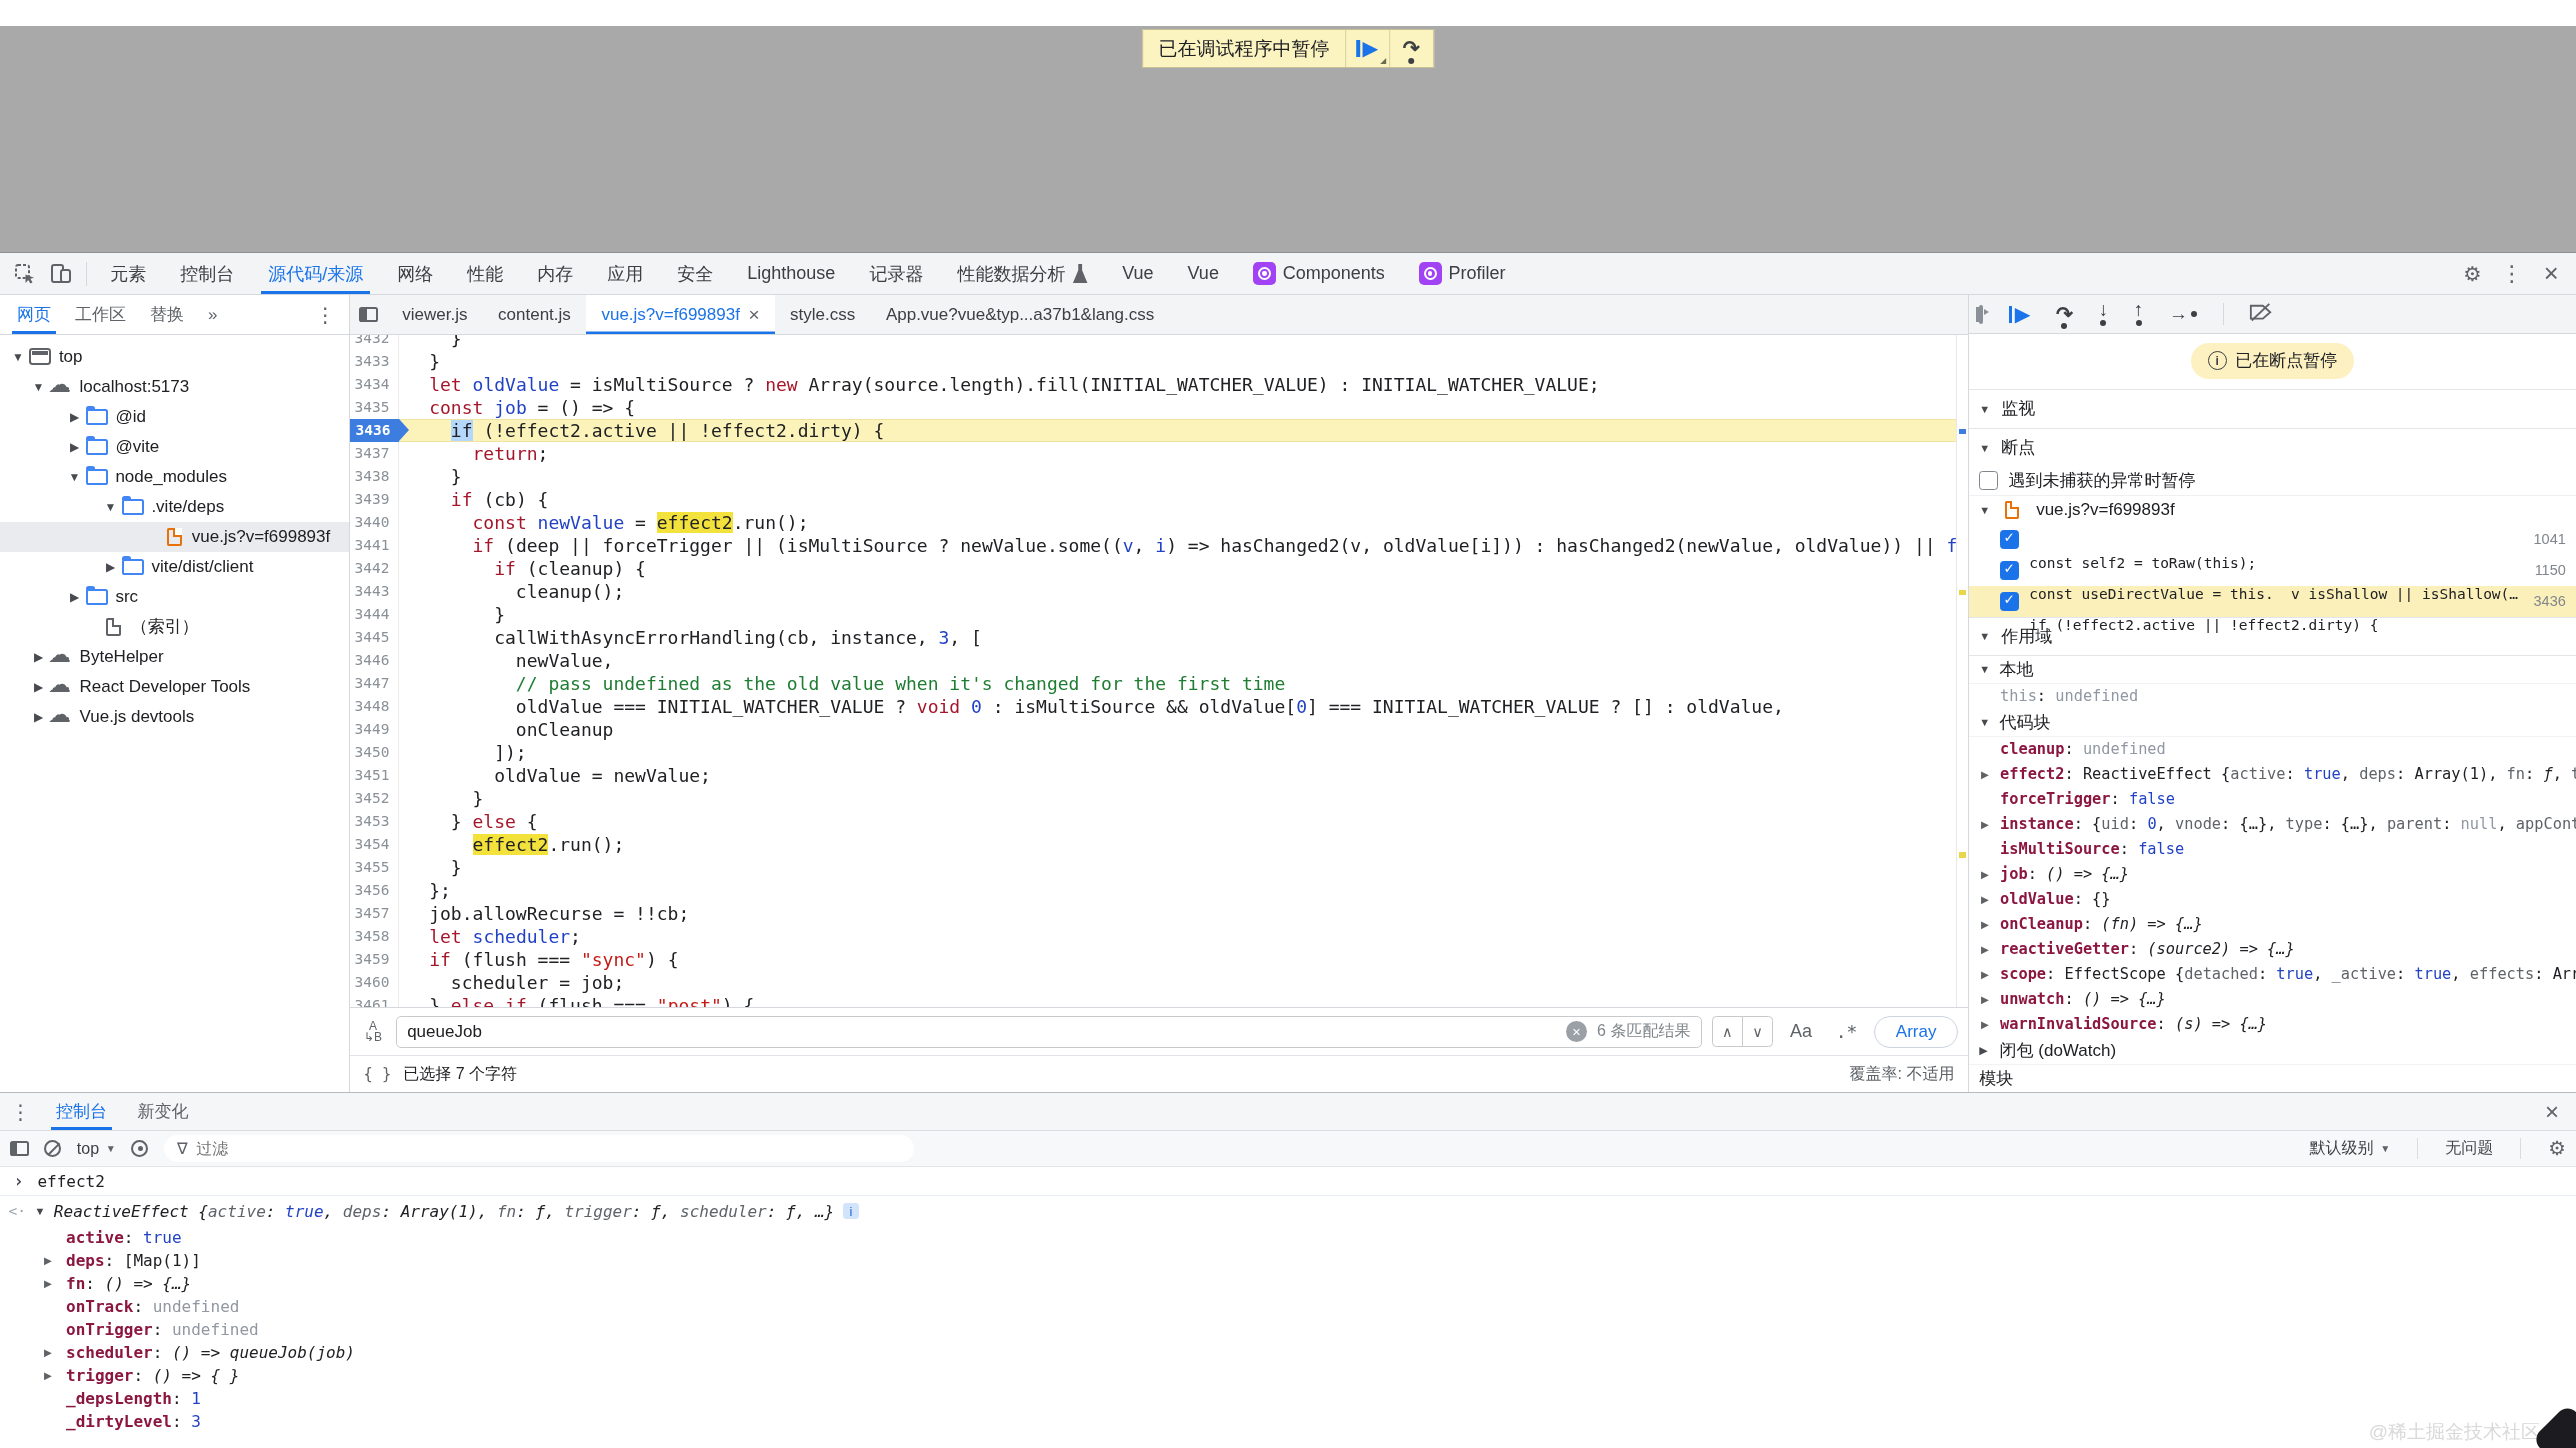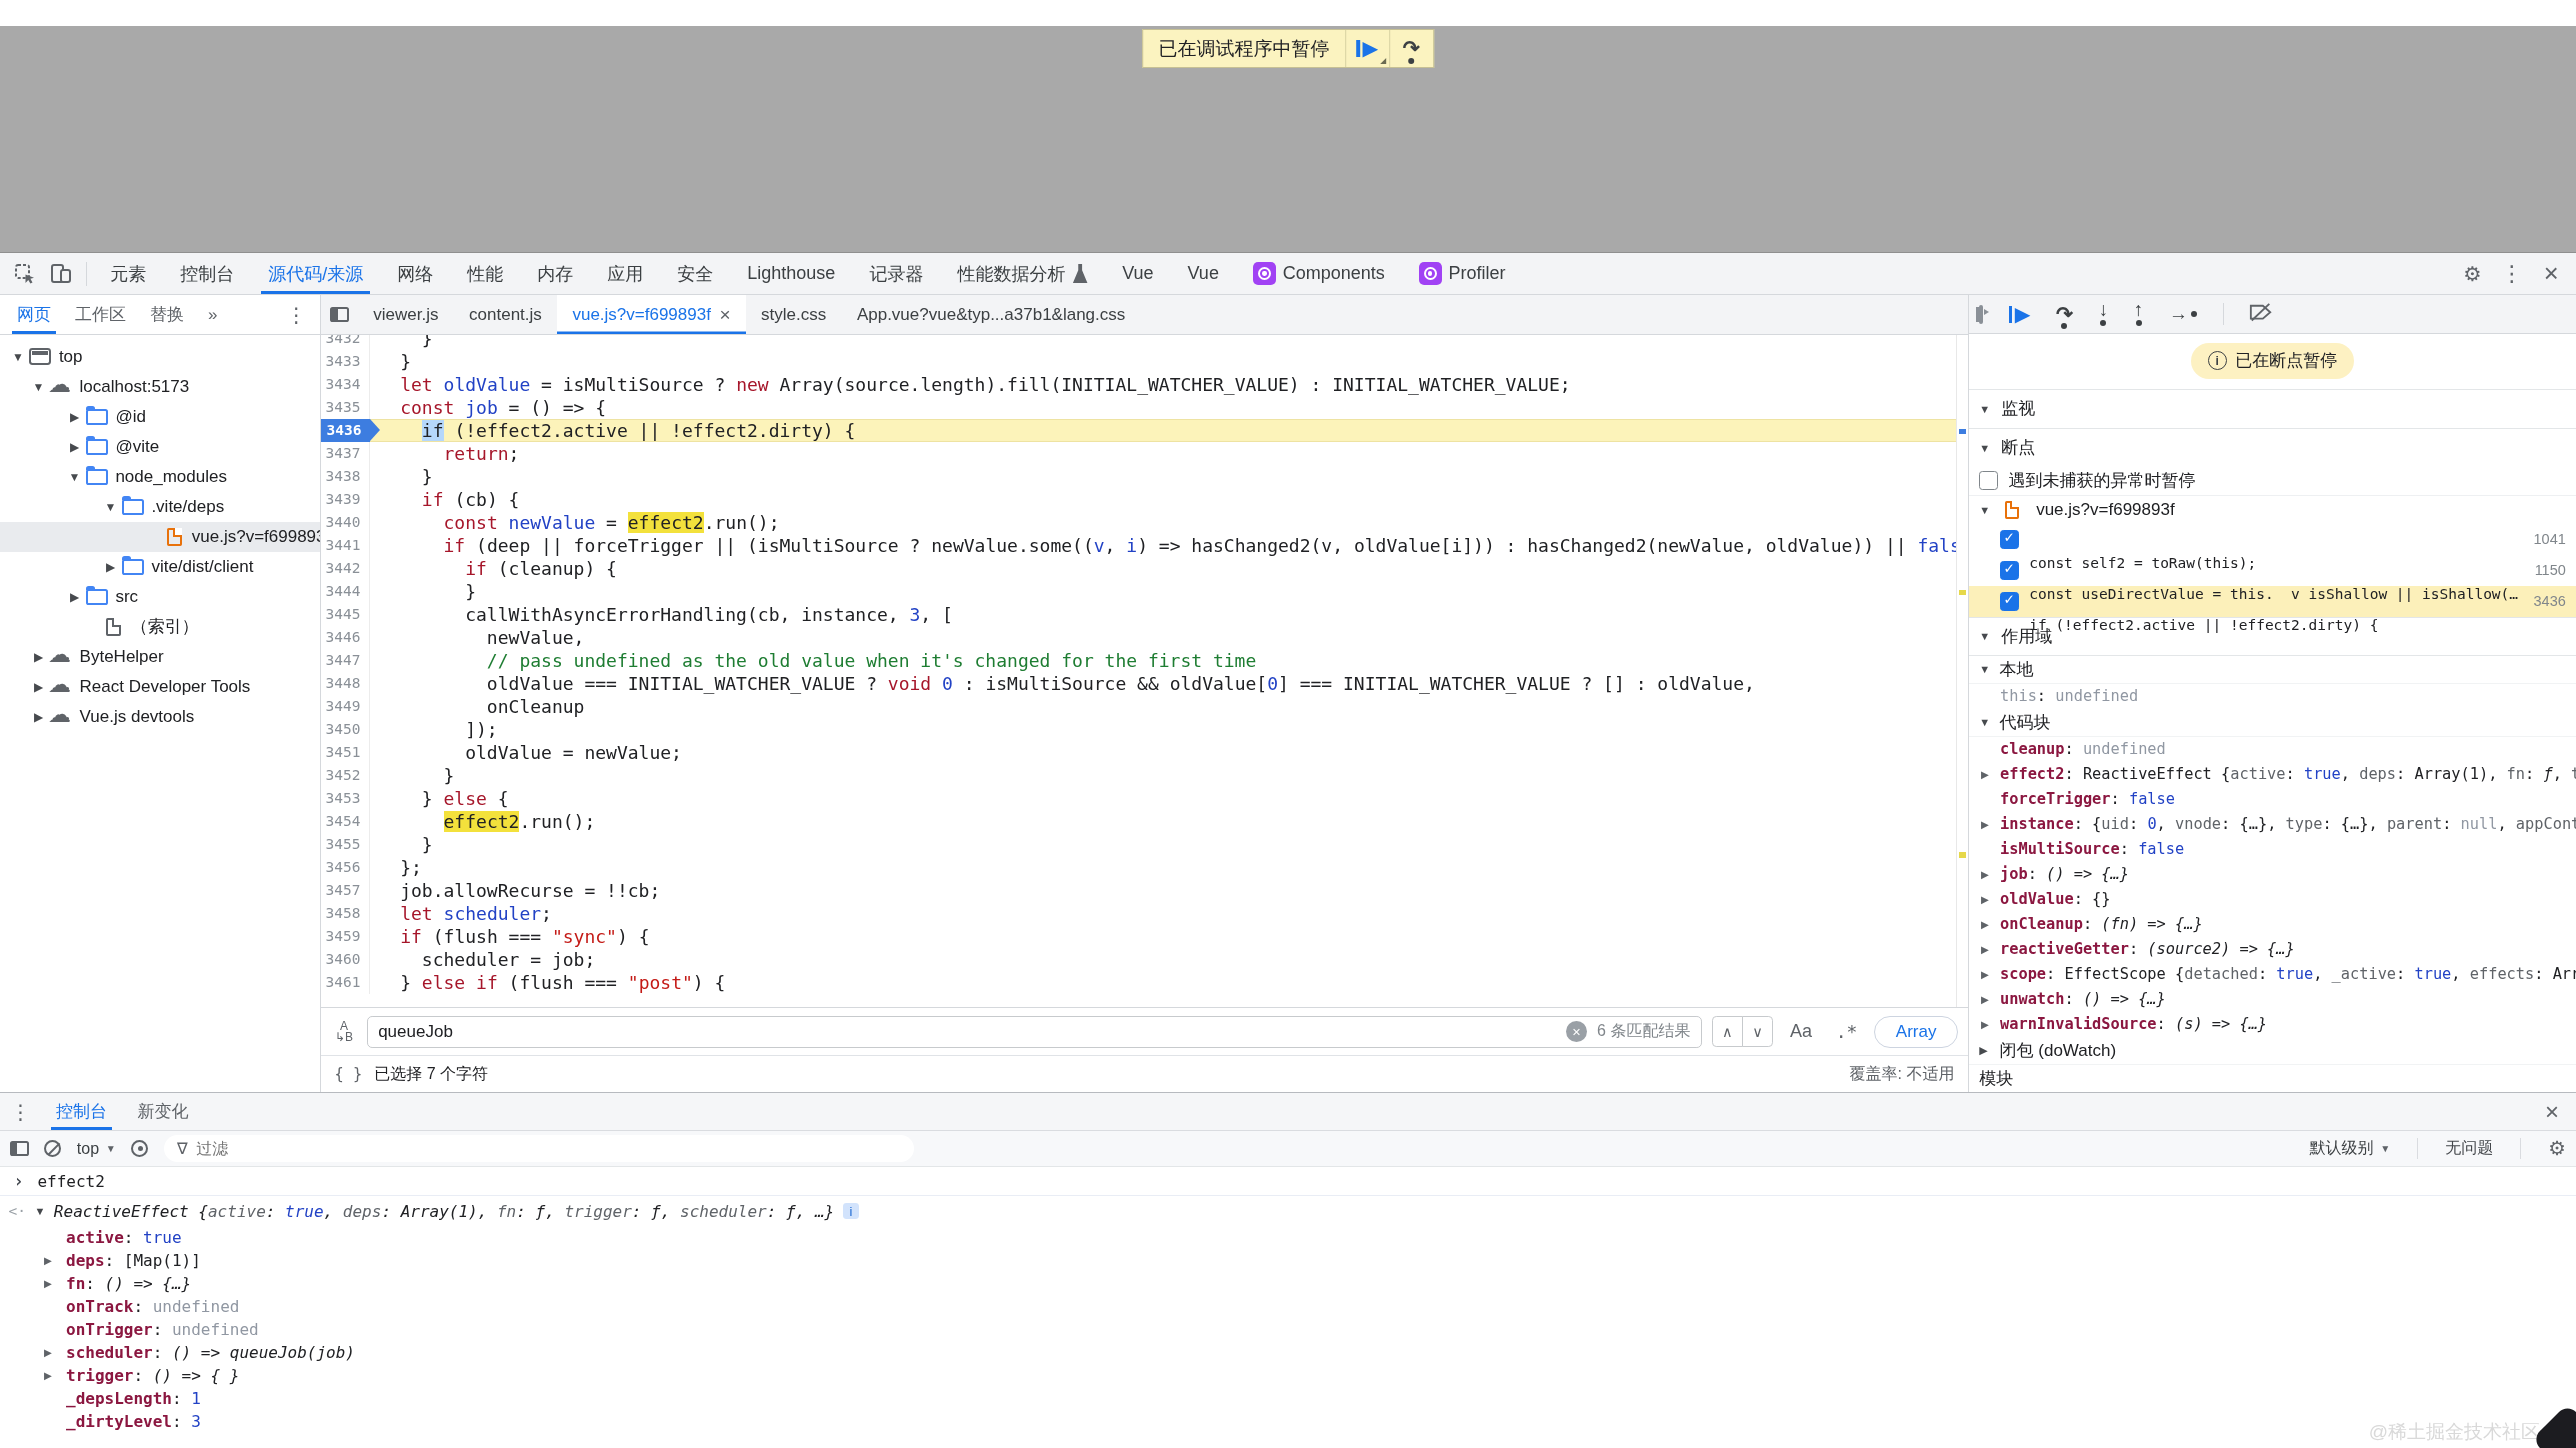--- a/index.html
+++ b/index.html
@@ -64,21 +64,21 @@
   .ticon.ticon-react { display:inline-block; width:23px; height:23px; border-radius:5.1px; background:#a142f4; position:relative; }
   .ticon.ticon-react::before { content:""; position:absolute; inset:5.1px; border:2.1px solid #fff; border-radius:50%; }
   .ticon.ticon-react::after { content:""; position:absolute; left:50%; top:50%; width:4.3px; height:4.3px; margin:-2.1px 0 0 -2.1px; border-radius:50%; background:#fff; }
   .ticon.ticon-flask { display:inline-block; width:16px; height:19.6px; background:#5f6368;
     clip-path:polygon(38% 0,62% 0,62% 34%,96% 100%,4% 100%,38% 34%); }
 
   
   .mid { flex:1 1 auto; min-height:0; display:flex; }
 
   
-  .sidebar { width:321px; flex:none; border-right:0.9px solid #d5d8dc; display:flex; flex-direction:column; }
+  .sidebar { width:350px; flex:none; border-right:0.9px solid #d5d8dc; display:flex; flex-direction:column; }
   .side-tabs { flex:0 0 39px; display:flex; align-items:center; border-bottom:0.9px solid #d5d8dc; padding:0 5.1px; font-size:17px; color:#5f6368; background:#fff; }
   .side-tab { padding:0 12px; height:39px; display:flex; align-items:center; position:relative; cursor:pointer; white-space:nowrap; }
   .side-tab.active { color:#1a73e8; }
   .side-tab.active::after { content:""; position:absolute; left:6.8px; right:6.8px; bottom:0; height:2.6px; background:#1a73e8; }
   .side-kebab { margin-left:auto; color:#5f6368; font-size:20.4px; padding:0 8.5px; cursor:pointer; }
   .tree { flex:1; overflow:hidden; padding-top:6.8px; font-size:17px; }
   .trow { height:30px; display:flex; align-items:center; cursor:pointer; white-space:nowrap; }
   .trow.selected { background:#e9ebee; }
   .tcaret { width:19px; flex:none; font-size:12px; color:#474a4e; text-align:center; }
   .ticn { flex:none; position:relative; display:inline-block; }
@@ -478,20 +478,24 @@
           </div>
             <div class="cl">
             <span class="gut">3441</span>
             <span class="txt"><span class="tk-p">      </span><span class="tk-k">if</span><span class="tk-p"> (deep || forceTrigger || (isMultiSource ? newValue.some((</span><span class="tk-v">v</span><span class="tk-p">, </span><span class="tk-v">i</span><span class="tk-p">) =&gt; hasChanged2(v, oldValue[i])) : hasChanged2(newValue, oldValue)) || </span><span class="tk-n">false</span></span>
           </div>
             <div class="cl">
             <span class="gut">3442</span>
             <span class="txt"><span class="tk-p">        </span><span class="tk-k">if</span><span class="tk-p"> (cleanup) {</span></span>
           </div>
             <div class="cl">
+            <span class="gut">3443</span>
+            <span class="txt"><span class="tk-p">          cleanup();</span></span>
+          </div>
+            <div class="cl">
             <span class="gut">3444</span>
             <span class="txt"><span class="tk-p">        }</span></span>
           </div>
             <div class="cl">
             <span class="gut">3445</span>
             <span class="txt"><span class="tk-p">        callWithAsyncErrorHandling(cb, instance, </span><span class="tk-n">3</span><span class="tk-p">, [</span></span>
           </div>
             <div class="cl">
             <span class="gut">3446</span>
             <span class="txt"><span class="tk-p">          newValue,</span></span>

